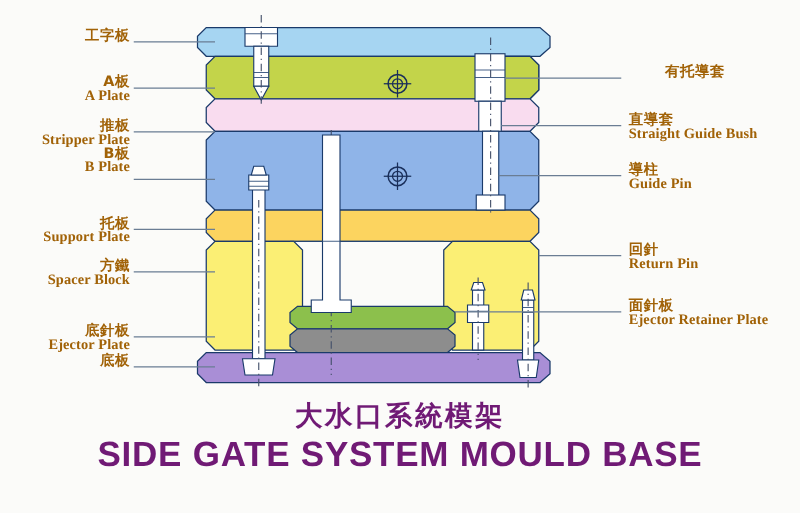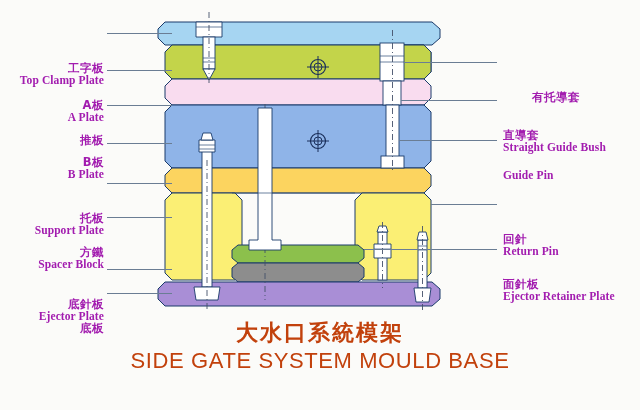--- a/index.html
+++ b/index.html
@@ -3,31 +3,31 @@
 <meta charset="utf-8">
 <style>
   html,body{margin:0;padding:0;}
   body{
     width:640px;height:410px;
     background:#fbfbf9;
     font-family:"Liberation Serif","DejaVu Serif",serif;
     overflow:hidden;position:relative;
   }
   #stage{position:absolute;left:0;top:0;width:640px;height:410px;}
-  .lbl{position:absolute;text-align:right;line-height:1.08;color:#a21caf;margin-top:40px;}
+  .lbl{position:absolute;text-align:right;line-height:1.08;color:#a16207;}
   .lbl .cn{font-size:11.5px;font-weight:bold;letter-spacing:.5px;
     font-family:"DejaVu Sans","Liberation Sans",sans-serif;}
   .lbl .en{font-size:11.5px;font-weight:bold;letter-spacing:.1px;
     font-family:"Liberation Serif","DejaVu Serif",serif;}
   .lblR{text-align:left;}
   .lead{position:absolute;height:1px;background:#6a7d94;}
-  .title{position:absolute;left:0;width:640px;text-align:center;color:#c2410c;}
+  .title{position:absolute;left:0;width:640px;text-align:center;color:#701a75;}
   .t-cn{font-size:22px;font-weight:bold;letter-spacing:2px;
     font-family:"DejaVu Sans","Liberation Sans",sans-serif;}
-  .t-en{font-size:22px;font-weight:normal;letter-spacing:.6px;
+  .t-en{font-size:28px;font-weight:bold;letter-spacing:.6px;
     font-family:"Liberation Sans","DejaVu Sans",sans-serif;}
   svg{position:absolute;left:0;top:0;}
 </style>
 </head>
 <body>
 
 <div id="stage">
 
   <svg width="640" height="410">
     <defs>
@@ -127,28 +127,28 @@
     <div class="lead" style="left:107px;top:70px;width:65px;"></div>
     <div class="lead" style="left:107px;top:105px;width:65px;"></div>
     <div class="lead" style="left:107px;top:143px;width:65px;"></div>
     <div class="lead" style="left:107px;top:183px;width:65px;"></div>
     <div class="lead" style="left:107px;top:217px;width:65px;"></div>
     <div class="lead" style="left:107px;top:269px;width:65px;"></div>
     <div class="lead" style="left:107px;top:293px;width:65px;"></div>
 
     <div class="lbl" style="left:0;top:22px;width:104px;">
       <div class="cn">工字板</div>
-      <div class="en">Top Clamp Plate</div>
     </div>
     <div class="lbl" style="left:0;top:59px;width:104px;">
       <div class="cn">A板</div>
       <div class="en">A Plate</div>
     </div>
     <div class="lbl" style="left:0;top:94px;width:104px;">
       <div class="cn">推板</div>
+      <div class="en">Stripper Plate</div>
     </div>
     <div class="lbl" style="left:0;top:116px;width:104px;">
       <div class="cn">B板</div>
       <div class="en">B Plate</div>
     </div>
     <div class="lbl" style="left:0;top:172px;width:104px;">
       <div class="cn">托板</div>
       <div class="en">Support Plate</div>
     </div>
     <div class="lbl" style="left:0;top:206px;width:104px;">
@@ -172,20 +172,21 @@
     <div class="lead" style="left:364px;top:249px;width:133px;"></div>
 
     <div class="lbl lblR" style="left:532px;top:51px;width:137px;">
       <div class="cn">有托導套</div>
     </div>
     <div class="lbl lblR" style="left:503px;top:89px;width:137px;">
       <div class="cn">直導套</div>
       <div class="en">Straight Guide Bush</div>
     </div>
     <div class="lbl lblR" style="left:503px;top:129px;width:137px;">
+      <div class="cn">導柱</div>
       <div class="en">Guide Pin</div>
     </div>
     <div class="lbl lblR" style="left:503px;top:193px;width:137px;">
       <div class="cn">回針</div>
       <div class="en">Return Pin</div>
     </div>
     <div class="lbl lblR" style="left:503px;top:238px;width:137px;">
       <div class="cn">面針板</div>
       <div class="en">Ejector Retainer Plate</div>
     </div>

